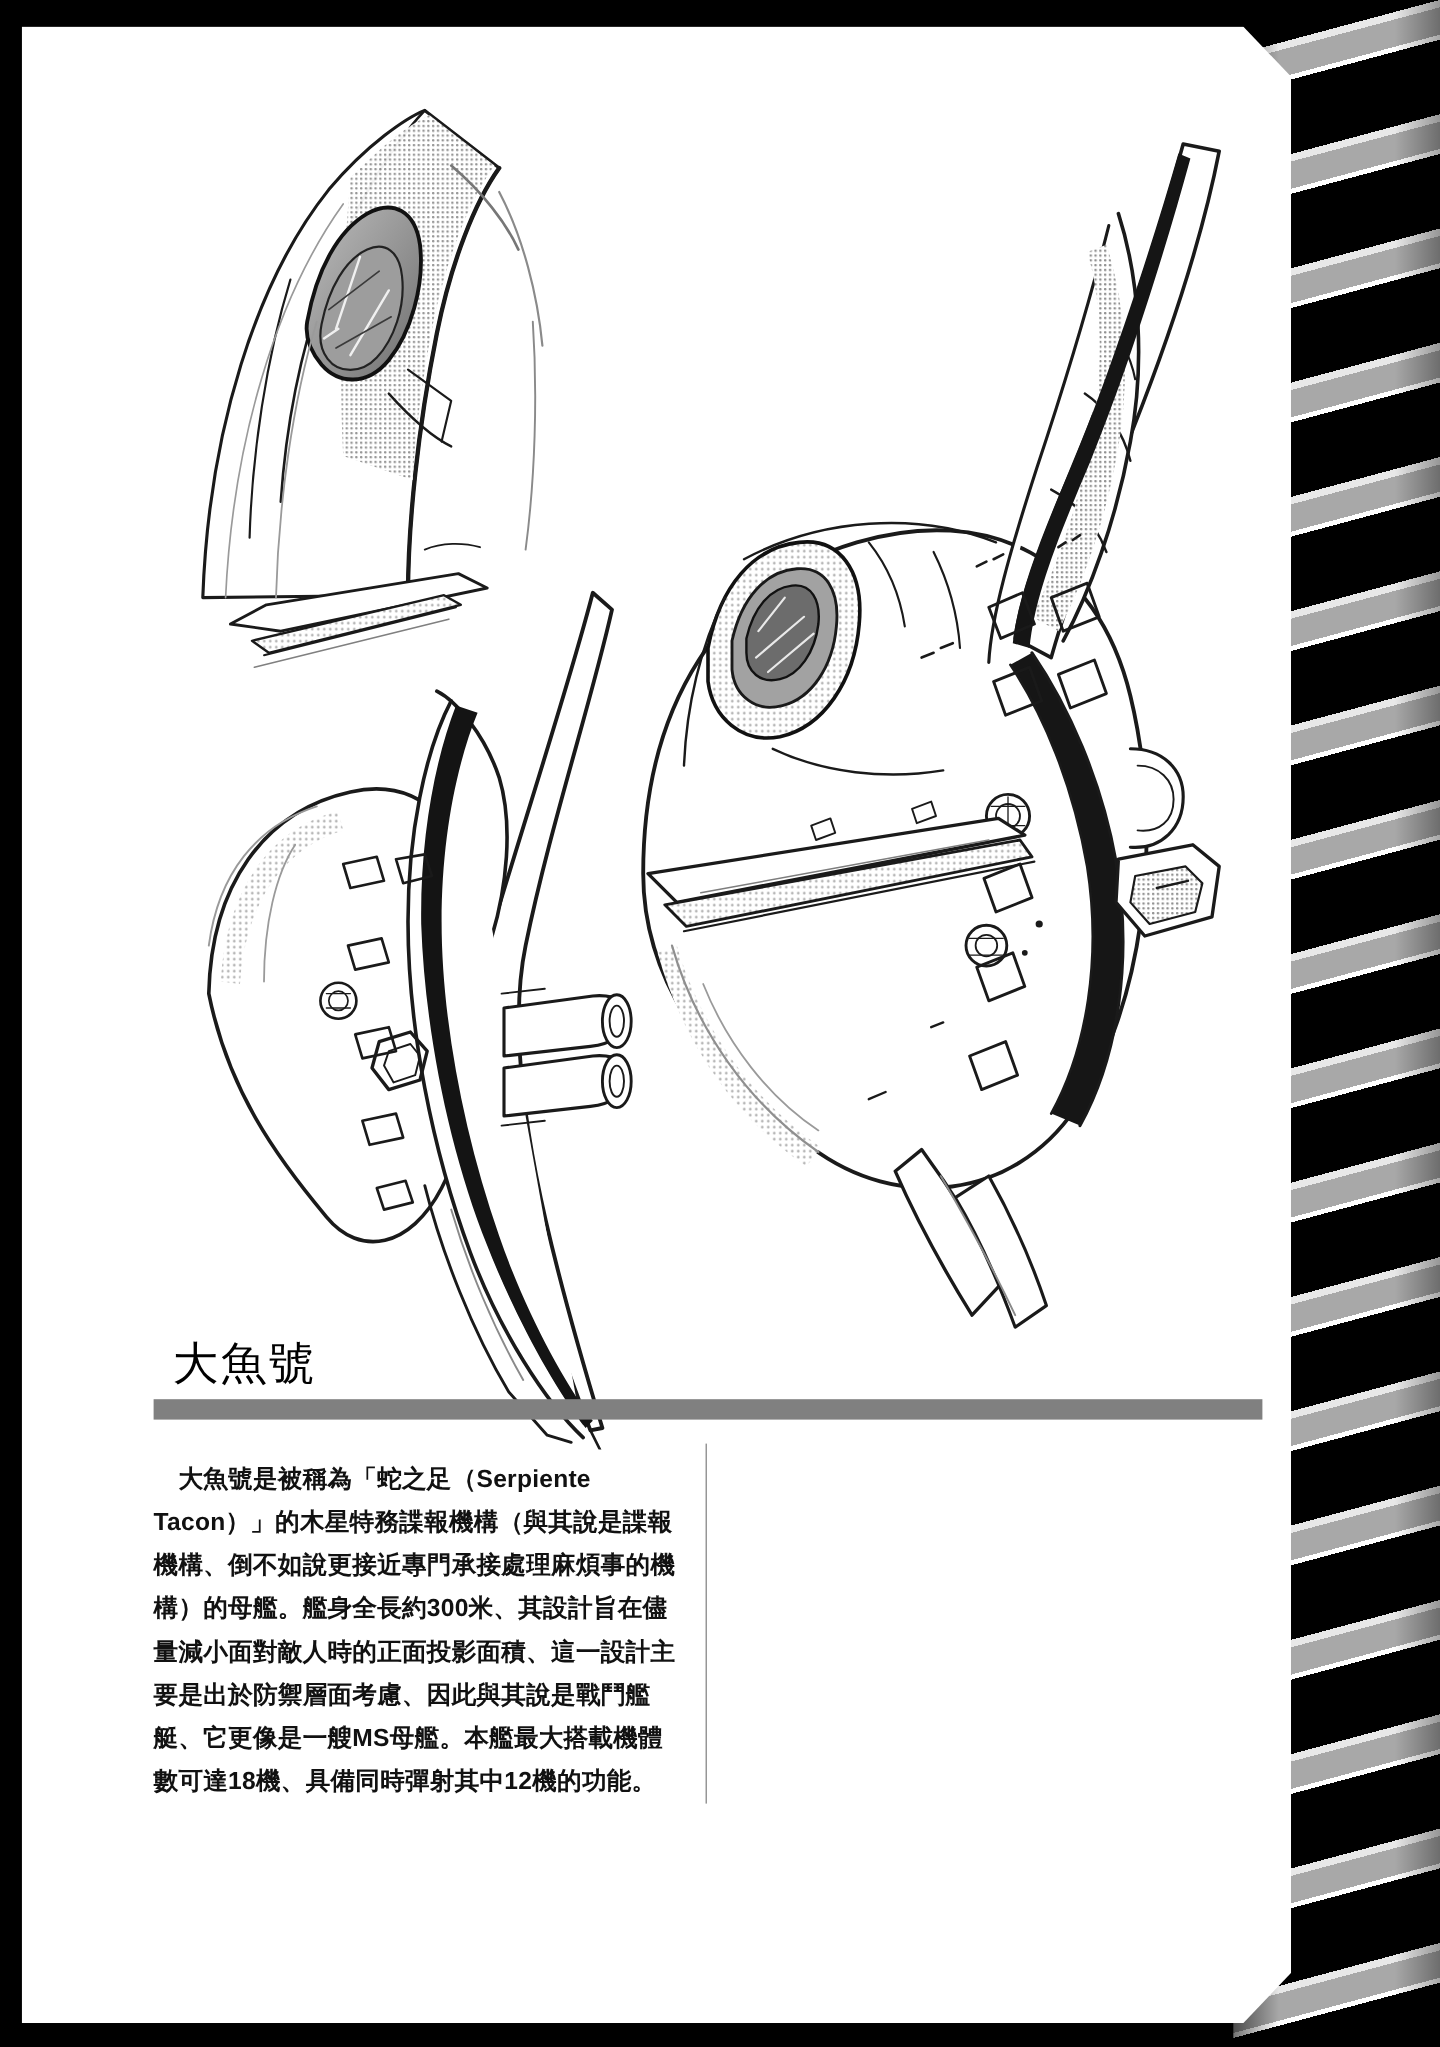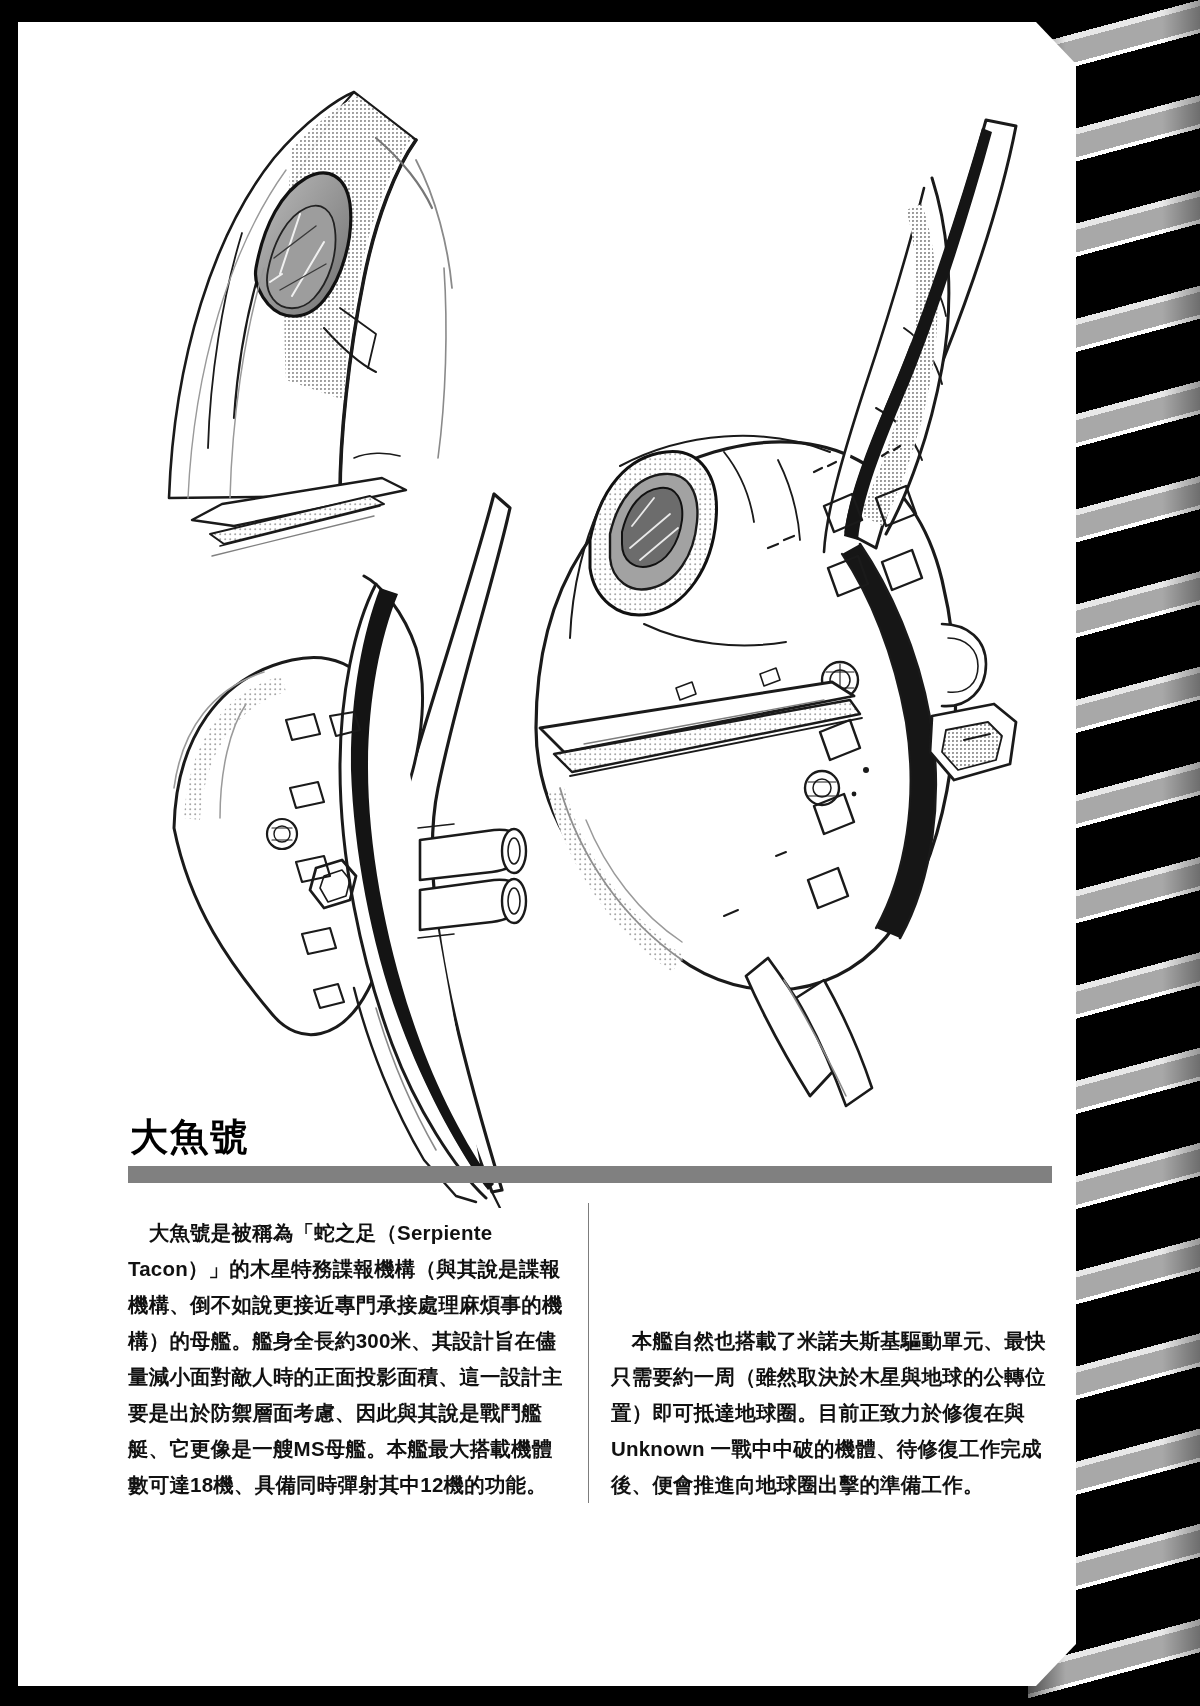--- a/index.html
+++ b/index.html
@@ -83,25 +83,25 @@
 
   
   .caption-block{
     position:absolute;
     left:104px;
     top:1090px;
     width:924px;
   }
   .ship-title{
     font-size:38px;
-    font-weight:bold;
+    font-weight:normal;
     color:#000000;
     letter-spacing:2px;
     line-height:1.05;
-    margin:0 0 8px 2px;
+    margin:0 0 8px 16px;
     white-space:nowrap;
   }
   .title-rule{
     width:924px;
     height:17px;
     background:#808080;
     margin-bottom:16px;
   }
   .columns{
     display:flex;
@@ -337,20 +337,17 @@
     </div>
 
     <div class="caption-block">
       <h1 class="ship-title">大魚號</h1>
       <div class="title-rule"></div>
       <div class="columns">
         <div class="col col-left">
           <p>　大魚號是被稱為「蛇之足（Serpiente Tacon）」的木星特務諜報機構（與其說是諜報機構、倒不如說更接近專門承接處理麻煩事的機構）的母艦。艦身全長約300米、其設計旨在儘量減小面對敵人時的正面投影面積、這一設計主要是出於防禦層面考慮、因此與其說是戰鬥艦艇、它更像是一艘MS母艦。本艦最大搭載機體數可達18機、具備同時彈射其中12機的功能。</p>
         </div>
         <div class="col-divider"></div>
-        <div class="col col-right">
-          <p>　本艦自然也搭載了米諾夫斯基驅動單元、最快只需要約一周（雖然取決於木星與地球的公轉位置）即可抵達地球圈。目前正致力於修復在與 Unknown 一戰中中破的機體、待修復工作完成後、便會推進向地球圈出擊的準備工作。</p>
-        </div>
       </div>
     </div>
 
   </div>
 </div>
 
 </body></html>

